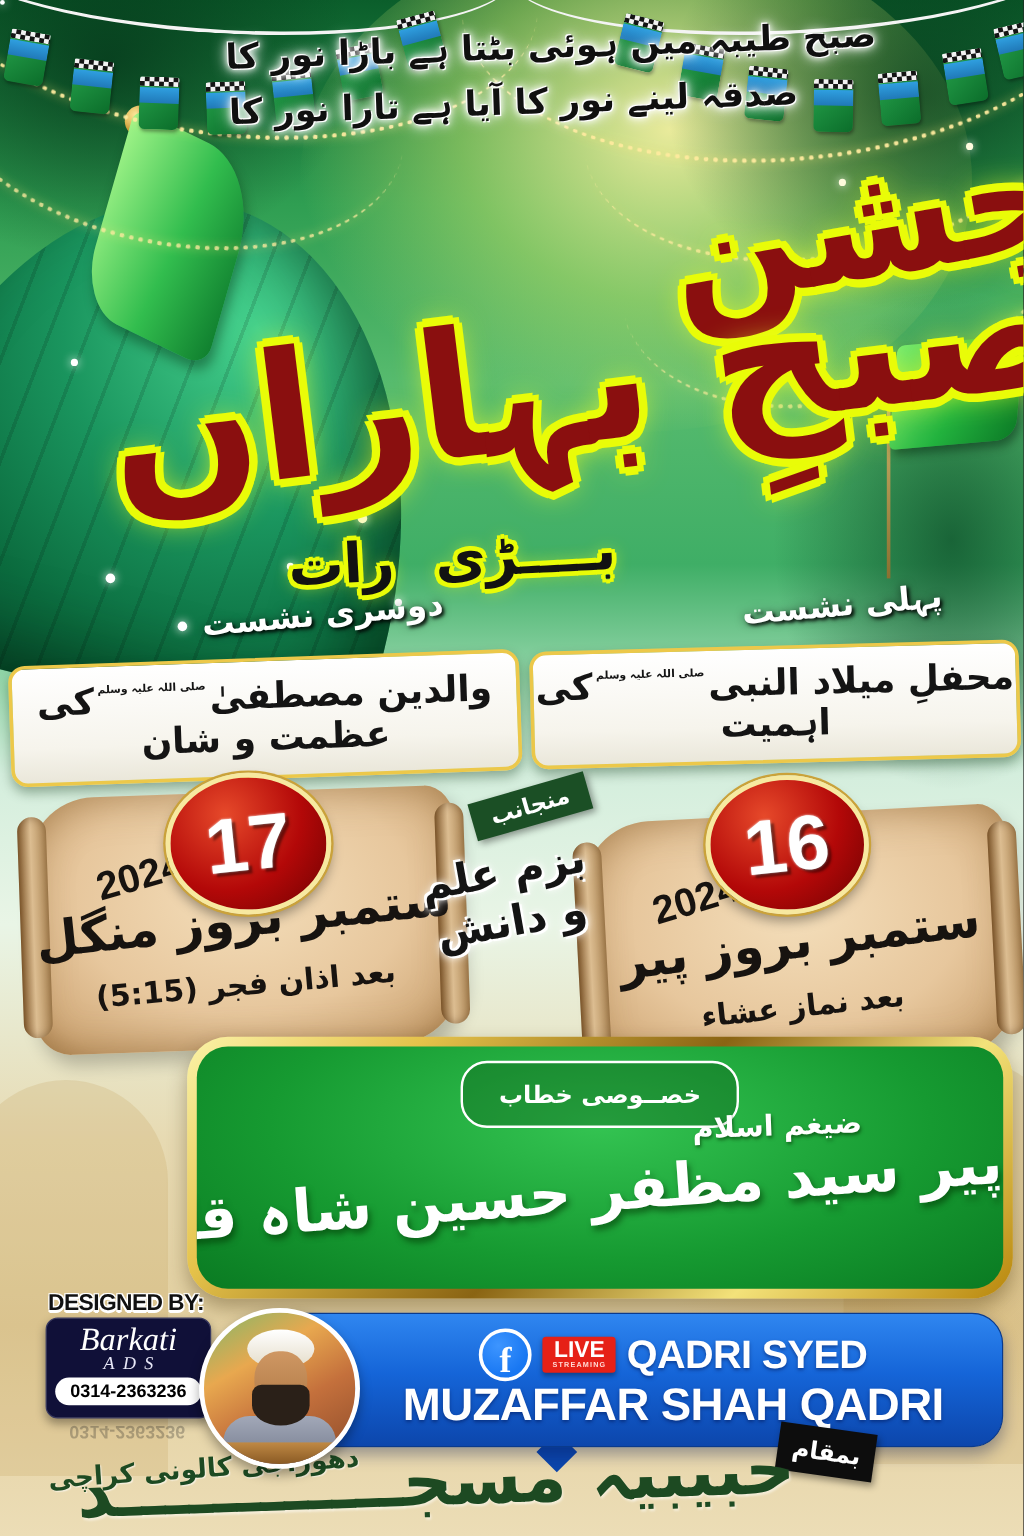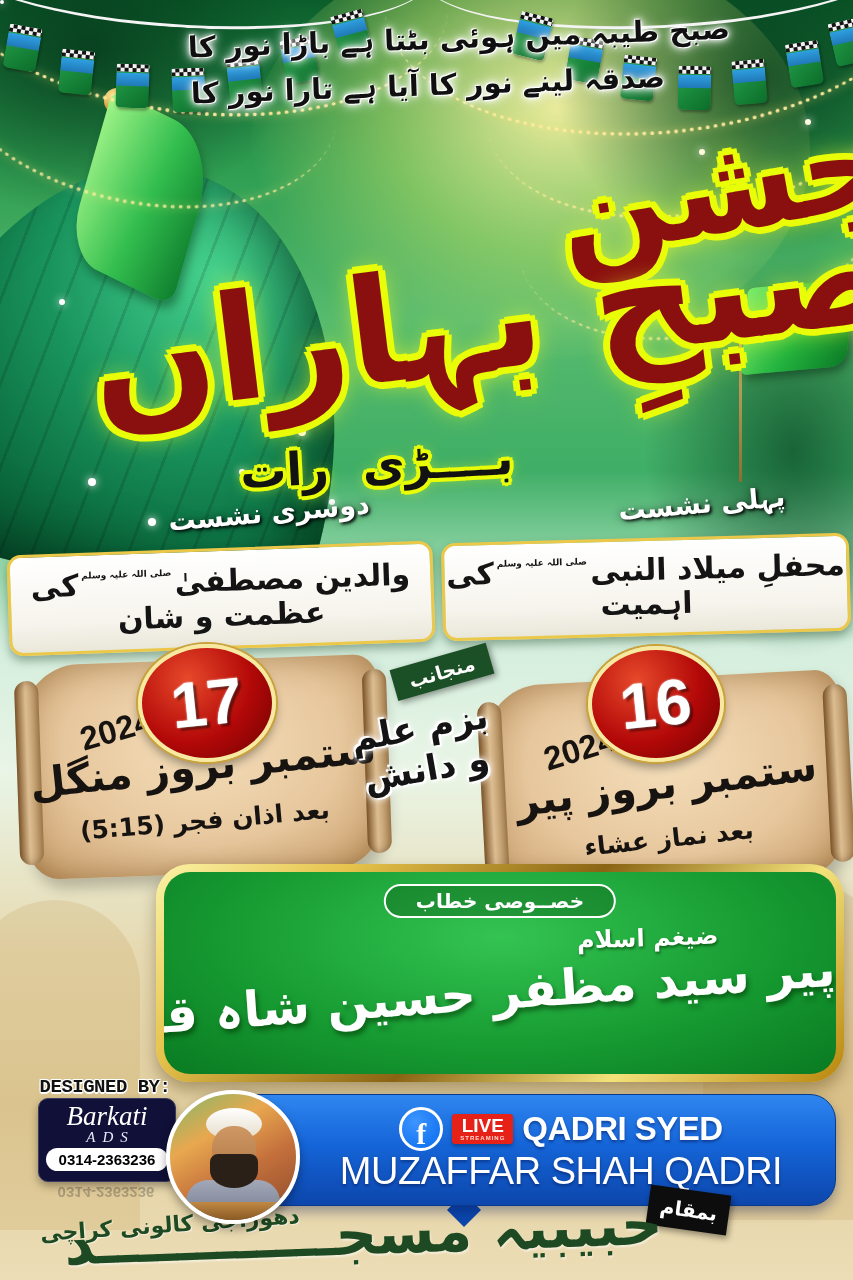--- a/index.html
+++ b/index.html
@@ -114,28 +114,28 @@
   .org-name{left:348px;top:706px;width:150px;text-align:center;direction:rtl;
     font-size:35px;font-weight:bold;color:#141414;line-height:1.2;transform:rotate(-10deg);
     text-shadow:0 0 6px #fff,0 0 10px #fff,2px 2px 0 #fff,-2px -2px 0 #fff;}
   
   .gold-frame{left:156px;top:864px;width:688px;height:218px;border-radius:34px;padding:8px;box-sizing:border-box;
     background:linear-gradient(135deg,#fbf3a8 0%,#e5c24a 22%,#8a6413 50%,#f3e27a 74%,#b8860b 100%);
     box-shadow:0 8px 16px rgba(60,40,0,.35);}
   .green-panel{position:relative;width:100%;height:100%;border-radius:26px;
     background:radial-gradient(ellipse at 50% 32%,#34c452 0%,#169a31 58%,#0a7a22 100%);overflow:hidden;}
   .sp-pill{position:absolute;left:50%;top:12px;transform:translateX(-50%);border:2px solid #fff;border-radius:22px;
-    background:rgba(8,80,20,.35);color:#fff;font-weight:bold;font-size:20px;padding:3px 30px;direction:rtl;white-space:nowrap;}
+    background:rgba(8,80,20,.35);color:#fff;font-weight:bold;font-size:20px;padding:14px 30px;direction:rtl;white-space:nowrap;}
   .sp-pre{position:absolute;right:118px;top:52px;color:#fff;font-weight:bold;font-size:24px;direction:rtl;
     transform:rotate(-2deg);text-shadow:1px 2px 3px rgba(0,50,0,.6);}
   .sp-name{position:absolute;left:0;top:92px;width:100%;text-align:center;color:#fff;font-weight:bold;
     font-size:49px;direction:rtl;white-space:nowrap;transform:rotate(-4deg);
     text-shadow:2px 4px 5px rgba(0,50,0,.55);}
   
-  .dz-head{left:28px;top:1076px;width:154px;text-align:center;font-family:Liberation Mono, monospace;
+  .dz-head{left:28px;top:1076px;width:154px;text-align:center;font-family:Liberation Sans, sans-serif;
     font-size:19px;font-weight:bold;color:#111;letter-spacing:-0.5px;
     text-shadow:-1px -1px 0 #fff,1px -1px 0 #fff,-1px 1px 0 #fff,1px 1px 0 #fff,0 2px 0 #fff;}
   .dz-box{left:38px;top:1098px;width:136px;height:82px;border-radius:10px;background:#101038;
     border:1px solid #3a3a60;display:flex;flex-direction:column;align-items:center;box-shadow:0 4px 8px rgba(0,0,0,.35);}
   .dz-brand{font-family:"Liberation Serif",serif;font-style:italic;font-size:27px;color:#fff;line-height:1.05;margin-top:3px;}
   .dz-sub{font-family:"Liberation Serif",serif;font-style:italic;font-size:15px;color:#e8e8f8;letter-spacing:7px;line-height:1;margin-left:7px;}
   .dz-pill{margin-top:3px;width:122px;height:23px;border-radius:12px;background:#fff;color:#000;
     font-family:"Liberation Sans",sans-serif;font-size:15px;font-weight:bold;display:flex;align-items:center;justify-content:center;}
   .dz-reflect{left:38px;top:1184px;width:136px;text-align:center;transform:scaleY(-1);opacity:.28;color:#222;
     font-family:"Liberation Sans",sans-serif;font-size:15px;font-weight:bold;}
@@ -145,21 +145,21 @@
     border:1px solid #0a3a8c;box-shadow:0 6px 12px rgba(0,20,80,.35);
     display:flex;flex-direction:column;align-items:center;justify-content:center;padding-left:58px;box-sizing:border-box;}
   .bb-row{display:flex;align-items:center;gap:9px;}
   .fb-icon{width:38px;height:38px;border-radius:50%;background:radial-gradient(circle at 35% 30%,#3d95ff,#1877f2 70%);
     border:3px solid #fff;display:flex;align-items:flex-end;justify-content:center;
     color:#fff;font-family:"Liberation Serif",serif;font-weight:bold;font-size:30px;line-height:0.95;overflow:hidden;}
   .live-badge{background:#e62117;border-radius:3px;padding:2px 8px 1px;display:flex;flex-direction:column;align-items:center;box-shadow:0 2px 4px rgba(0,0,0,.35);}
   .live-main{color:#fff;font-family:"Liberation Sans",sans-serif;font-weight:bold;font-size:19px;line-height:1;}
   .live-sub{color:#ffd9d4;font-family:"Liberation Sans",sans-serif;font-weight:bold;font-size:6px;letter-spacing:1px;line-height:1.3;}
   .bb-name1{color:#fff;font-family:"Liberation Sans",sans-serif;font-weight:bold;font-size:33px;letter-spacing:-0.5px;line-height:1.05;text-shadow:0 2px 3px rgba(0,20,80,.5);}
-  .bb-name2{color:#fff;font-family:"Liberation Sans",sans-serif;font-weight:normal;font-size:38px;letter-spacing:-0.5px;line-height:1.1;text-shadow:0 2px 3px rgba(0,20,80,.5);}
+  .bb-name2{color:#fff;font-family:"Liberation Sans",sans-serif;font-weight:bold;font-size:38px;letter-spacing:-0.5px;line-height:1.1;text-shadow:0 2px 3px rgba(0,20,80,.5);}
   .banner-tail{left:452px;top:1198px;width:24px;height:24px;background:#0c46ac;transform:rotate(45deg);}
   
   .photo{left:166px;top:1090px;width:126px;height:126px;border-radius:50%;border:4px solid #fff;
     overflow:hidden;box-shadow:0 5px 10px rgba(0,0,0,.35);z-index:8;
     background:linear-gradient(150deg,#7fb86a 0%,#e8a84f 32%,#c4703c 60%,#8a4a2a 100%);}
   .photo>div{position:absolute;}
   .ph-turban{left:36px;top:14px;width:56px;height:32px;border-radius:50%;background:linear-gradient(#ffffff,#e4dcc8);}
   .ph-face{left:42px;top:32px;width:44px;height:48px;border-radius:46%;background:linear-gradient(#cf9763,#b07a46);}
   .ph-beard{left:40px;top:60px;width:48px;height:34px;border-radius:8px 8px 50% 50%;background:#2a2018;}
   .ph-body{left:16px;top:86px;width:94px;height:44px;border-radius:22px 22px 0 0;background:linear-gradient(#a2a8b8,#6f7688);}

